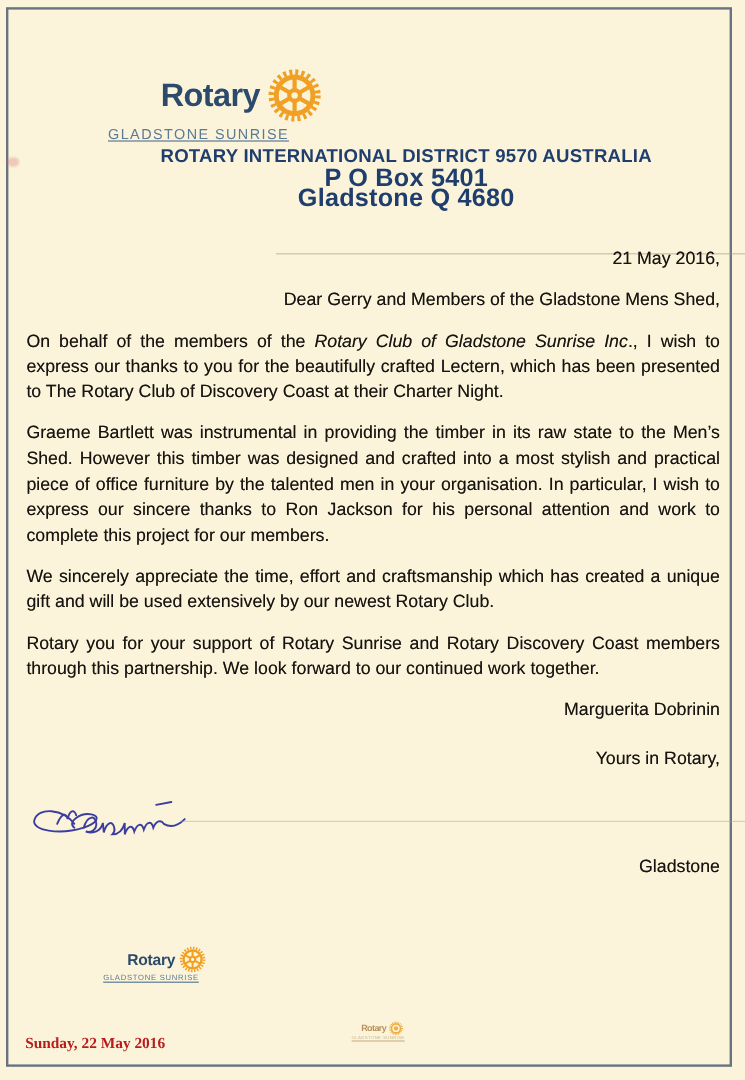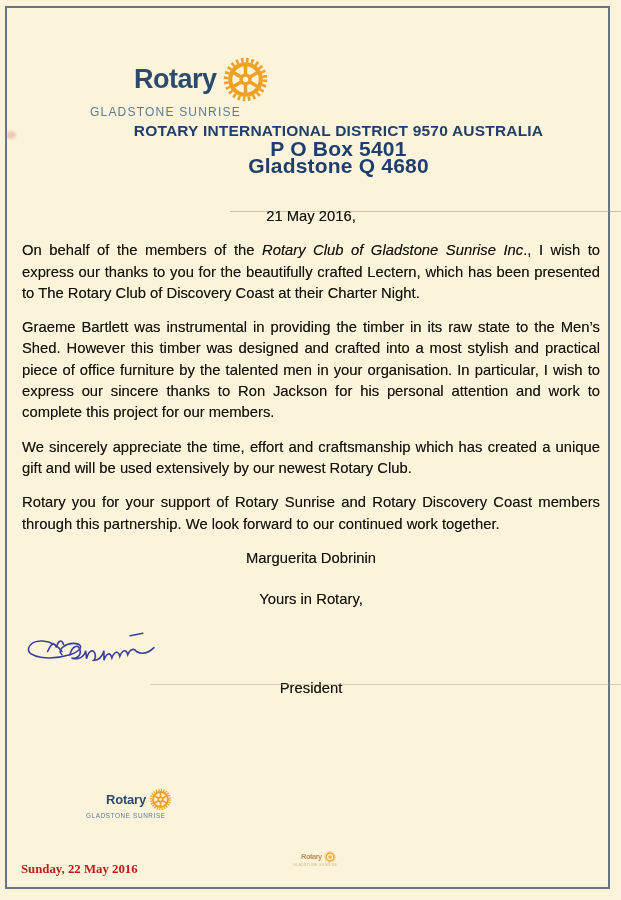--- a/index.html
+++ b/index.html
@@ -26,21 +26,21 @@
     position:absolute;left:90px;top:56px;width:160px;
     color:#2c4a6b;
   }
   .logo-top{display:flex;align-items:center;gap:5px;margin-left:44px;}
   .logo-word{
     font-size:27px;font-weight:700;letter-spacing:-0.5px;
     color:#2c4a6b;line-height:1;text-align:right;
   }
   .logo-sub{
     font-size:12px;letter-spacing:1.2px;color:#5b7a96;
-    margin-top:2px;white-space:nowrap;
+    margin-top:2px;white-space:nowrap;text-decoration:underline;
   }
   
   .logo-footer{position:absolute;left:86px;top:788px;}
   .logo-footer .logo-top{gap:3px;margin-left:20px;}
   .logo-footer .logo-word{font-size:13px;letter-spacing:-0.2px;}
   .logo-footer .logo-sub{font-size:6.4px;letter-spacing:0.6px;margin-top:1px;}
   
   .logo-tiny{position:absolute;left:293px;top:851px;opacity:.85;}
   .logo-tiny .logo-top{gap:2px;margin-left:8px;}
   .logo-tiny .logo-word{font-size:7.5px;color:#b07f43;}
@@ -54,21 +54,21 @@
   .address .l1{font-size:15.5px;}
   .address .l2,.address .l3{font-size:21px;}
   
   .letter{
     position:absolute;left:22px;top:206px;width:578px;
     color:#161310;
     font-size:14.8px;line-height:21.3px;
     text-shadow:0 0 .4px rgba(20,18,14,.55);
   }
   .letter p{margin:0 0 13px 0;text-align:justify;}
-  .letter p.noj{text-align:center;}
+  .letter p.noj{text-align:right;}
   .letter .closing{margin-top:20px;}
   .it{font-style:italic;}
   .sig{
     margin:4px 0 2px -2px;display:block;
   }
   
   .footer-date{
     position:absolute;left:21px;top:862px;
     font-family:"Liberation Serif", serif;
     font-weight:700;font-size:12.8px;color:#b91c1c;
@@ -114,39 +114,40 @@
   <div class="address">
     <div class="l1">ROTARY INTERNATIONAL DISTRICT 9570 AUSTRALIA</div>
     <div class="l2">P O Box 5401</div>
     <div class="l3">Gladstone Q 4680</div>
   </div>
 
   <div class="crease crease1"></div>
 
   <div class="letter">
     <p class="noj">21 May 2016,</p>
+    <p class="noj">Dear Gerry and Members of the Gladstone Mens Shed,</p>
     <p><span>On behalf of the members of the </span><span class="it">Rotary Club of Gladstone Sunrise Inc</span><span>., I wish to express our thanks to you for the beautifully crafted Lectern, which has been presented to The Rotary Club of Discovery Coast at their Charter Night.</span></p>
     <p>Graeme Bartlett was instrumental in providing the timber in its raw state to the Men’s Shed. However this timber was designed and crafted into a most stylish and practical piece of office furniture by the talented men in your organisation.  In particular, I wish to express our sincere thanks to Ron Jackson for his personal attention and work to complete this project for our members.</p>
     <p>We sincerely appreciate the time, effort and craftsmanship which has created a unique gift and will be used extensively by our newest Rotary Club.</p>
     <p>Rotary you for your support of Rotary Sunrise and Rotary Discovery Coast members through this partnership.  We look forward to our continued work together.</p>
     <p class="noj">Marguerita Dobrinin</p>
     <p class="noj closing">Yours in Rotary,</p>
 
     <span class="sig">
       <svg width="160" height="46" viewBox="0 0 200 58" fill="none">
         <g stroke="#3b3e9f" stroke-width="2" stroke-linecap="round" fill="none">
           <path d="M52 36 C 40 20, 14 18, 10 32 C 7 43, 36 48, 62 40 C 76 35, 80 28, 70 26 C 58 24, 44 34, 52 40"></path>
           <path d="M34 36 c 4 -10 9 -13 11 -5 c 2 -9 7 -11 9 -4"></path>
           <path d="M62 40 c 3 -12 12 -14 13 -5 c 1 7 -6 11 -11 9 c 9 3 16 -1 18 -9 l 1 10 c 3 -11 9 -13 11 -5 q 1 4 -2 7 c 7 0 11 -5 13 -12 l 0 12 c 3 -9 8 -11 10 -3 c 3 -8 8 -10 10 -2 c 3 -8 8 -10 10 -2 c 3 -7 8 -9 11 -4 c 7 4 15 2 22 -5"></path>
           <path d="M138 16 l 16 -3"></path>
         </g>
       </svg>
     </span>
 
-    <p class="noj">President</p>
+    <p class="noj">Gladstone</p>
   </div>
 
   <div class="crease crease2"></div>
 
   <div class="logo logo-footer">
     <div class="logo-top">
       <span class="logo-word">Rotary</span>
       <span>
         <svg class="wheel" width="23" height="23" viewBox="0 0 80 80">
           <circle cx="40" cy="40" r="33" fill="none" stroke="#f0a125" stroke-width="8" stroke-dasharray="4.3 4.34"></circle>

